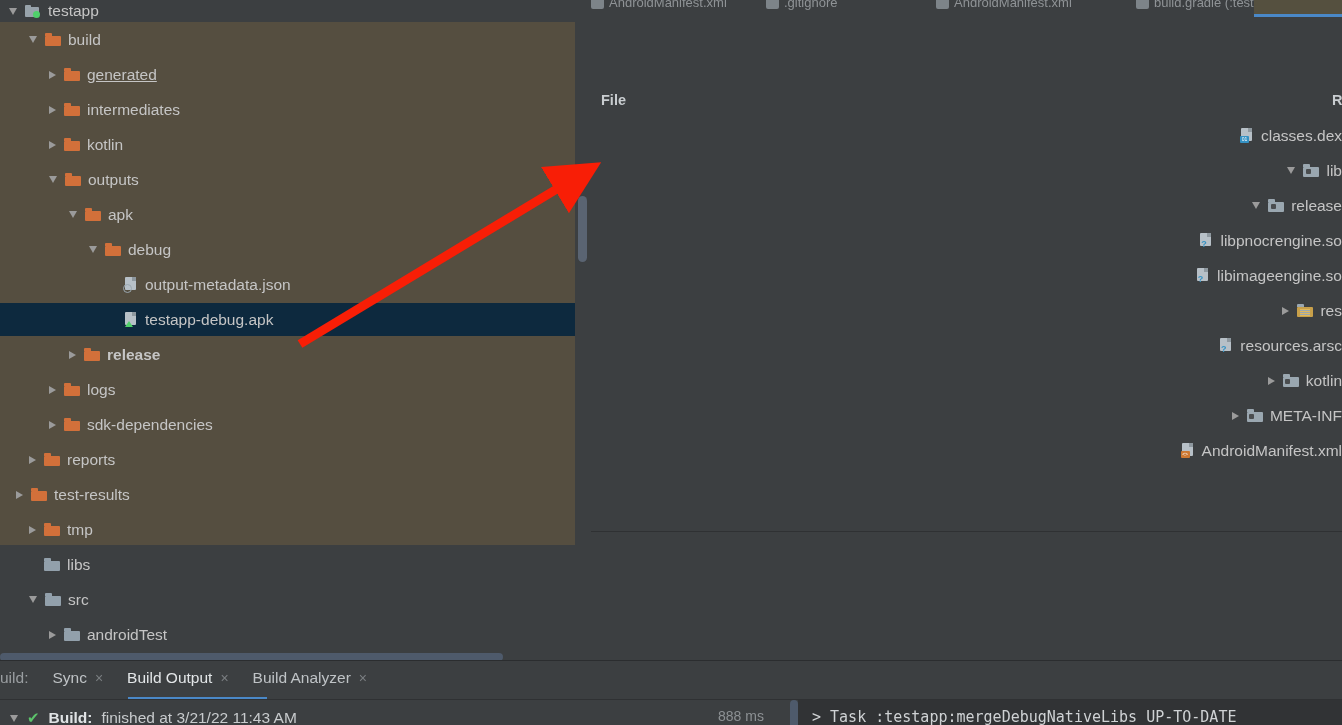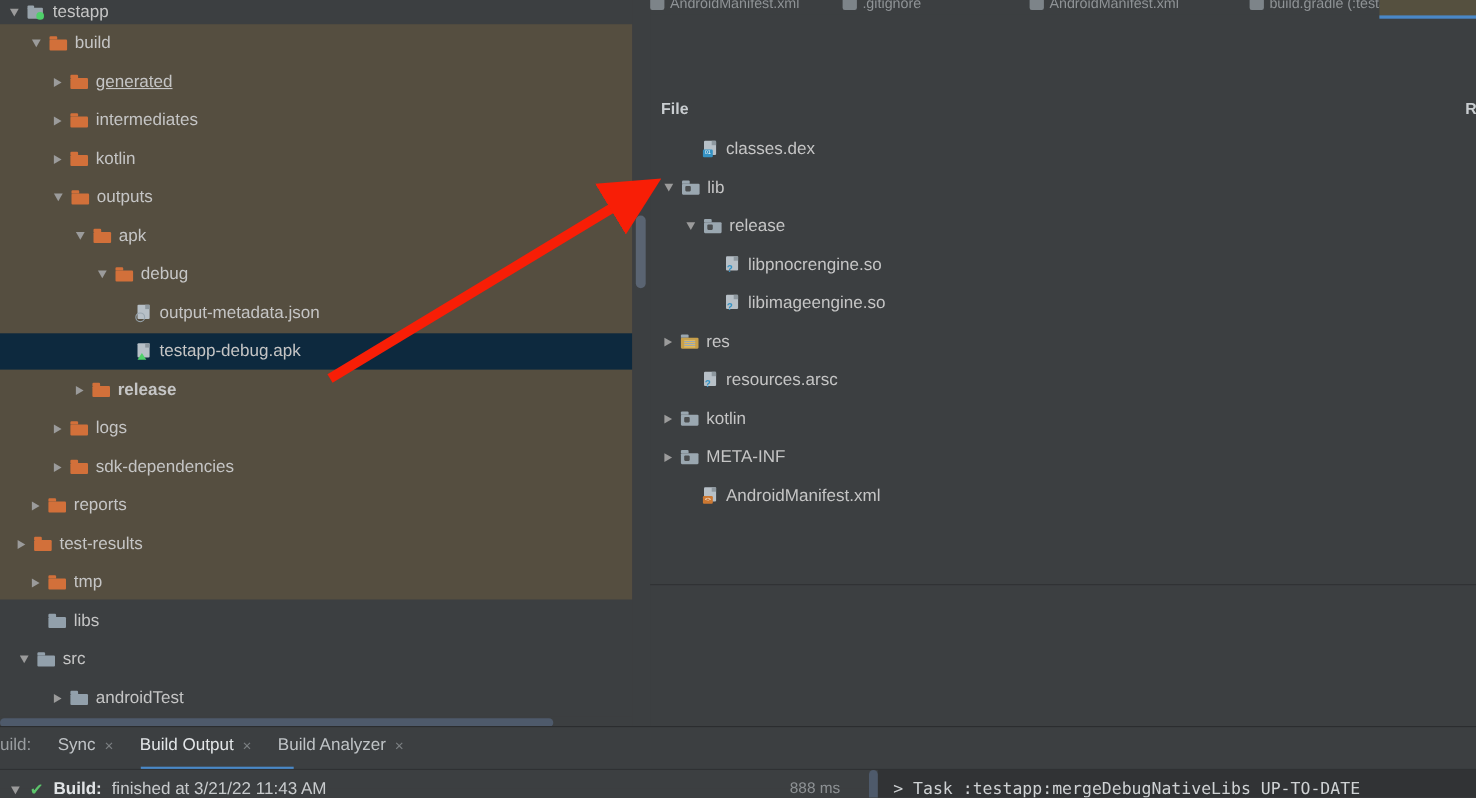--- a/index.html
+++ b/index.html
@@ -81,21 +81,21 @@
   #apk-size-line{ position:absolute; left:10px; top:52px; font-size:15px; color:#a9b0b6; display:flex; align-items:center; gap:7px; white-space:nowrap;}
   #apk-size-line b{ color:#d5d8da; font-weight:bold; }
   .info-icon{ width:15px; height:15px; border-radius:50%; background:#3592c4; color:#fff;
       font-size:11px; font-weight:bold; line-height:15px; text-align:center; font-family:"Liberation Serif",serif; flex:0 0 auto;}
 
   #apk-colhead{ position:absolute; left:0; top:92px; width:751px; height:25px; }
   #col-file{ position:absolute; left:10px; top:0; font-size:14.5px; font-weight:bold; color:#c9cdd0; }
   #col-raw{ position:absolute; right:-2px; top:0; font-size:14.5px; font-weight:bold; color:#c9cdd0; overflow:hidden; width:12px;}
 
   #apk-tree{ position:absolute; left:0; top:118px; width:751px; height:413px; }
-  .arow{ position:relative; height:35px; display:flex; align-items:center; font-size:15.5px; color:#c5c5c5; }
+  .arow{ position:relative; height:35px; display:flex; align-items:center; font-size:15.5px; color:#c5c5c5;justify-content:flex-end; }
   .arow .lbl{ margin-left:7px; white-space:nowrap; }
 
   #apk-divider{ position:absolute; left:0; top:531px; width:751px; height:1px; background:#2f3133; }
 
   
   #bottom{ position:absolute; left:0; top:660px; width:1342px; height:57px; background:#3c3f41; }
   #bottom-sep{ position:absolute; left:0; top:0; width:1342px; height:1px; background:#2b2d2f; }
   #btabs{ position:absolute; left:0; top:3px; height:30px; display:flex; align-items:center; font-size:15.5px; }
   .btab{ display:flex; align-items:center; gap:8px; padding:0 12px; color:#bfc3c6; height:30px; white-space:nowrap;}
   .btab.label{ color:#9a9ea1; padding-left:0; }
@@ -273,21 +273,21 @@
         </div>
         <div class="trow" style="padding-left: 29px;">
           <span class="tri-ph"></span>
           <span style="width: 8px;"></span>
           <span class="ico folder steel">
             <span class="tab"></span>
             <span class="body"></span>
           </span>
           <span class="lbl">libs</span>
         </div>
-        <div class="trow" style="padding-left: 18px;">
+        <div class="trow" style="padding-left: 29px;">
           <span class="tri down"></span>
           <span style="width: 8px;"></span>
           <span class="ico folder steel">
             <span class="tab"></span>
             <span class="body"></span>
           </span>
           <span class="lbl">src</span>
         </div>
         <div class="trow" style="padding-left: 49px;">
           <span class="tri right"></span>

